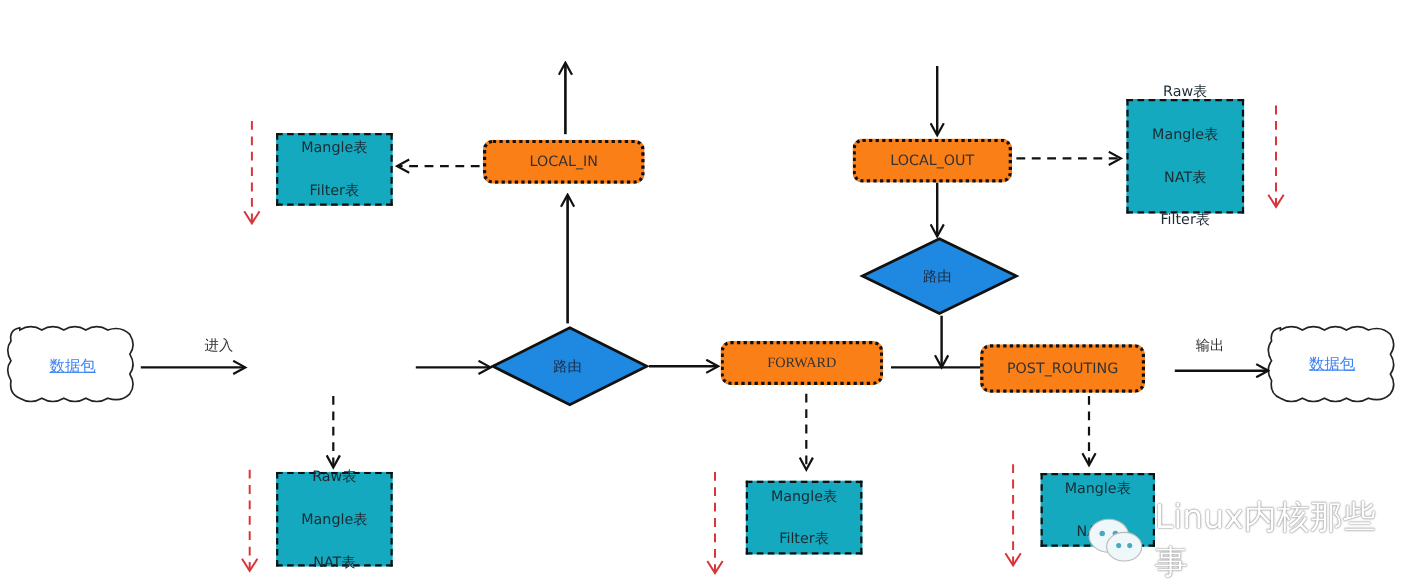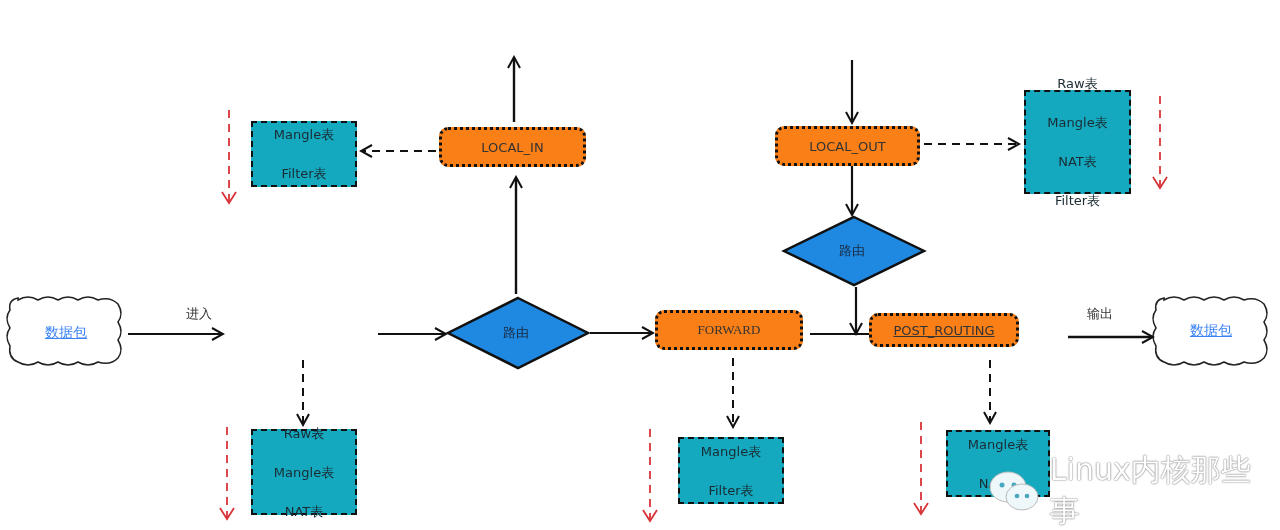--- a/index.html
+++ b/index.html
@@ -67,21 +67,21 @@
 
   <div class="node hook" style="left:439px;top:127px;width:147px;height:40px;">
     <span>LOCAL_IN</span>
   </div>
   <div class="node hook" style="left:775px;top:126px;width:145px;height:40px;">
     <span>LOCAL_OUT</span>
   </div>
   <div class="node hook" style="left:655px;top:310px;width:148px;height:40px;font-family:Liberation Serif, serif;">
     <span>FORWARD</span>
   </div>
-  <div class="node hook" style="left:869px;top:313px;width:150px;height:34px;text-decoration:underline;">
+  <div class="node hook" style="left:891px;top:313px;width:150px;height:44px;">
     <span>POST_ROUTING</span>
   </div>
 
   <span class="diamond-text" style="left:503px;top:324px;">路由</span>
   <span class="diamond-text" style="left:839px;top:242px;">路由</span>
 
   <span class="cloud-text" style="left:45px;top:324px;">数据包</span>
   <span class="cloud-text" style="left:1190px;top:322px;">数据包</span>
 
   <span class="label" style="left:138px;top:305px;margin-left:48px;">进入</span>

